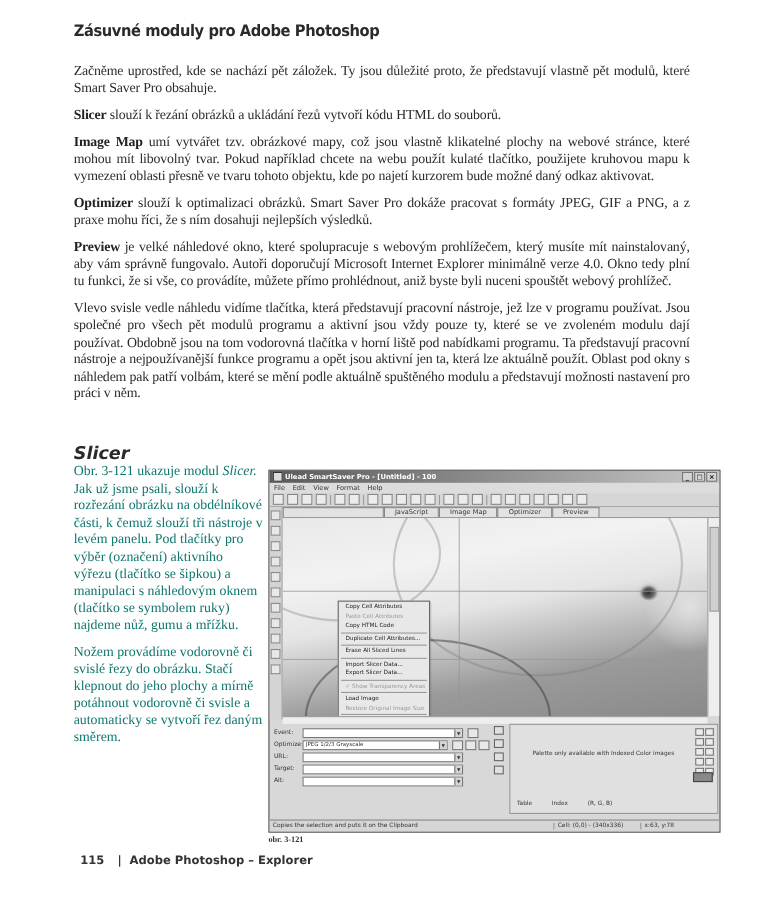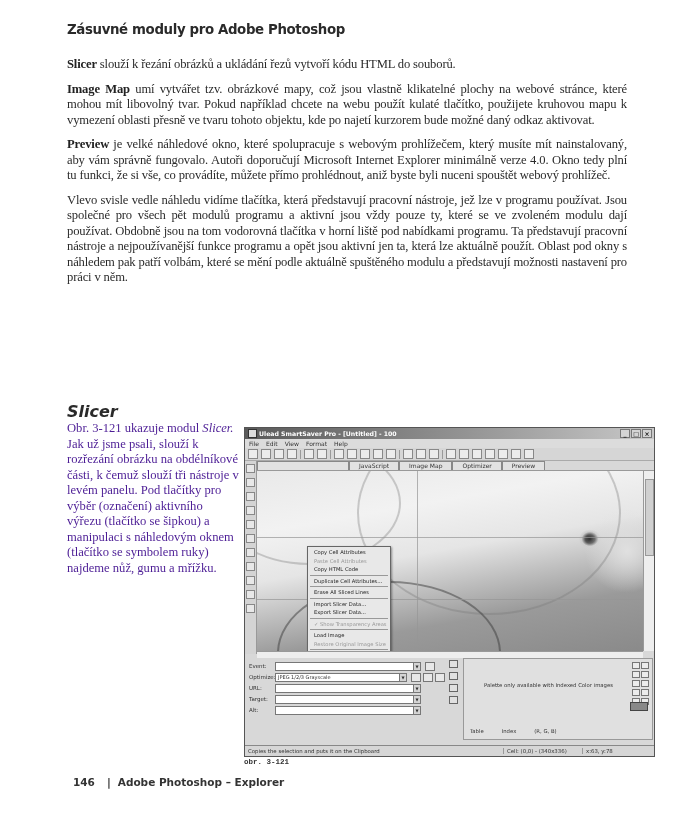--- a/index.html
+++ b/index.html
@@ -2,21 +2,21 @@
 <html><head>
 <meta charset="utf-8">
 <style>
   html,body{margin:0;padding:0;background:#fff;}
   body{width:700px;height:829px;position:relative;overflow:hidden;font-family:"Liberation Serif",serif;color:#222;}
   .heading{position:absolute;left:67px;top:21px;font-family:"DejaVu Sans",sans-serif;font-weight:bold;font-size:14.5px;letter-spacing:-0.4px;color:#2a2a2a;transform:scaleX(0.92);transform-origin:left;}
   .body{position:absolute;left:67px;top:57px;width:560px;font-size:12.6px;line-height:15.5px;letter-spacing:-0.15px;color:#2b2b2b;}
   .body p{margin:0 0 9px 0;text-align:justify;}
   .body b{font-weight:bold;color:#222;}
   .section-title{position:absolute;left:67px;top:402px;font-family:"DejaVu Sans",sans-serif;font-weight:bold;font-style:italic;font-size:16px;color:#2a2a2a;}
-  .side{position:absolute;left:67px;top:421px;width:172px;font-size:12.6px;line-height:15.5px;color:#4c1d95;}
+  .side{position:absolute;left:67px;top:421px;width:172px;font-size:12.6px;line-height:15.5px;color:#0f766e;}
   .side p{margin:0 0 9px 0;}
   .side i{font-style:italic;}
 
   
   .win{position:absolute;left:244px;top:427px;width:409px;height:328px;border:1px solid #555;background:#d8d8d8;font-family:"DejaVu Sans",sans-serif;font-size:6px;color:#333;overflow:hidden;}
   .titlebar{height:11px;background:linear-gradient(90deg,#5a5a5a,#9a9a9a 60%,#c8c8c8);color:#fff;font-weight:bold;display:flex;align-items:center;padding-left:3px;font-size:6.2px;}
   .titlebar .app-icon{width:7px;height:7px;background:#ddd;margin-right:2px;border:1px solid #333;}
   .titlebar .ctrls{margin-left:auto;display:flex;gap:1px;margin-right:2px;}
   .titlebar .ctrls span{width:8px;height:7px;background:#d4d4d4;color:#000;font-size:6px;line-height:7px;text-align:center;border:1px solid #777;}
   .menubar{height:9px;display:flex;gap:7px;padding-left:4px;align-items:center;background:#dcdcdc;}
@@ -55,40 +55,43 @@
   .palette{position:absolute;left:218px;top:230px;width:188px;height:80px;border:1px solid #999;background:#e0e0e0;}
   .palette .msg{position:absolute;left:20px;top:23px;font-size:5.3px;}
   .palette .cols{position:absolute;left:6px;bottom:5px;font-size:5.3px;display:flex;gap:18px;}
   .palette .pbtns{position:absolute;right:4px;top:3px;display:grid;grid-template-columns:7px 7px;gap:2px;}
   .palette .pbtns span{width:6px;height:5px;border:1px solid #777;background:#ececec;display:block;}
   .palette .swatch{position:absolute;right:4px;top:43px;width:16px;height:7px;background:#888;border:1px solid #444;}
   .statusbar{position:absolute;left:0;bottom:0;width:100%;height:10px;border-top:1px solid #888;background:#d6d6d6;font-size:5.4px;display:flex;align-items:center;}
   .statusbar .s1{width:255px;padding-left:3px;}
   .statusbar .s2{width:75px;border-left:1px solid #999;padding-left:3px;}
   .statusbar .s3{width:55px;border-left:1px solid #999;padding-left:3px;}
-  .caption{position:absolute;left:244px;top:758px;font-family:Liberation Mono, monospace;font-weight:bold;font-size:7.5px;color:#333;}
+  .caption{position:absolute;left:244px;top:758px;font-family:Liberation Serif, serif;font-weight:bold;font-size:7.5px;color:#333;}
   .footer{position:absolute;left:73px;top:776px;font-family:"DejaVu Sans",sans-serif;font-weight:bold;font-size:10.5px;color:#333;}
   .footer .sep{margin:0 7px 0 12px;}
 </style>
 </head>
 <body>
 
 <div class="heading">Zásuvné moduly pro Adobe Photoshop</div>
 
 <div class="body" id="body">
+    <p><span>Začněme uprostřed, kde se nachází pět záložek. Ty jsou důležité proto, že představují vlastně pět modulů, které Smart Saver Pro obsahuje.</span></p>
     <p><b>Slicer</b><span> slouží k řezání obrázků a ukládání řezů vytvoří kódu HTML do souborů.</span></p>
     <p><b>Image Map</b><span> umí vytvářet tzv. obrázkové mapy, což jsou vlastně klikatelné plochy na webové stránce, které mohou mít libovolný tvar. Pokud například chcete na webu použít kulaté tlačítko, použijete kruhovou mapu k vymezení oblasti přesně ve tvaru tohoto objektu, kde po najetí kurzorem bude možné daný odkaz aktivovat.</span></p>
+    <p><b>Optimizer</b><span> slouží k optimalizaci obrázků. Smart Saver Pro dokáže pracovat s formáty JPEG, GIF a PNG, a z praxe mohu říci, že s ním dosahuji nejlepších výsledků.</span></p>
     <p><b>Preview</b><span> je velké náhledové okno, které spolupracuje s webovým prohlížečem, který musíte mít nainstalovaný, aby vám správně fungovalo. Autoři doporučují Microsoft Internet Explorer minimálně verze 4.0. Okno tedy plní tu funkci, že si vše, co provádíte, můžete přímo prohlédnout, aniž byste byli nuceni spouštět webový prohlížeč.</span></p>
     <p><span>Vlevo svisle vedle náhledu vidíme tlačítka, která představují pracovní nástroje, jež lze v programu používat. Jsou společné pro všech pět modulů programu a aktivní jsou vždy pouze ty, které se ve zvoleném modulu dají používat. Obdobně jsou na tom vodorovná tlačítka v horní liště pod nabídkami programu. Ta představují pracovní nástroje a nejpoužívanější funkce programu a opět jsou aktivní jen ta, která lze aktuálně použít. Oblast pod okny s náhledem pak patří volbám, které se mění podle aktuálně spuštěného modulu a představují možnosti nastavení pro práci v něm.</span></p>
   </div>
 
 <div class="section-title">Slicer</div>
 
 <div class="side">
   <p><span>Obr. 3-121 ukazuje modul </span><i>Slicer.</i><span> Jak už jsme psali, slouží k rozřezání obrázku na obdélníkové části, k čemuž slouží tři nástroje v levém panelu. Pod tlačítky pro výběr (označení) aktivního výřezu (tlačítko se šipkou) a manipulaci s náhledovým oknem (tlačítko se symbolem ruky) najdeme nůž, gumu a mřížku.</span></p>
+  <p>Nožem provádíme vodorovně či svislé řezy do obrázku. Stačí klepnout do jeho plochy a mírně potáhnout vodorovně či svisle a automaticky se vytvoří řez daným směrem.</p>
 </div>
 
 <div class="win">
   <div class="titlebar">
     <span class="app-icon"></span>
     <span>Ulead SmartSaver Pro - [Untitled] - 100</span>
     <span class="ctrls">
       <span>_</span>
       <span>□</span>
       <span>×</span>
@@ -239,14 +242,14 @@
   <div class="statusbar">
     <span class="s1">Copies the selection and puts it on the Clipboard</span>
     <span class="s2">Cell: (0,0) - (340x336)</span>
     <span class="s3">x:63, y:78</span>
   </div>
 </div>
 
 <div class="caption">obr. 3-121</div>
 
 <div class="footer">
-  <span>146</span><span class="sep">|</span><span>Adobe Photoshop – Explorer</span>
+  <span>115</span><span class="sep">|</span><span>Adobe Photoshop – Explorer</span>
 </div>
 
 </body></html>

